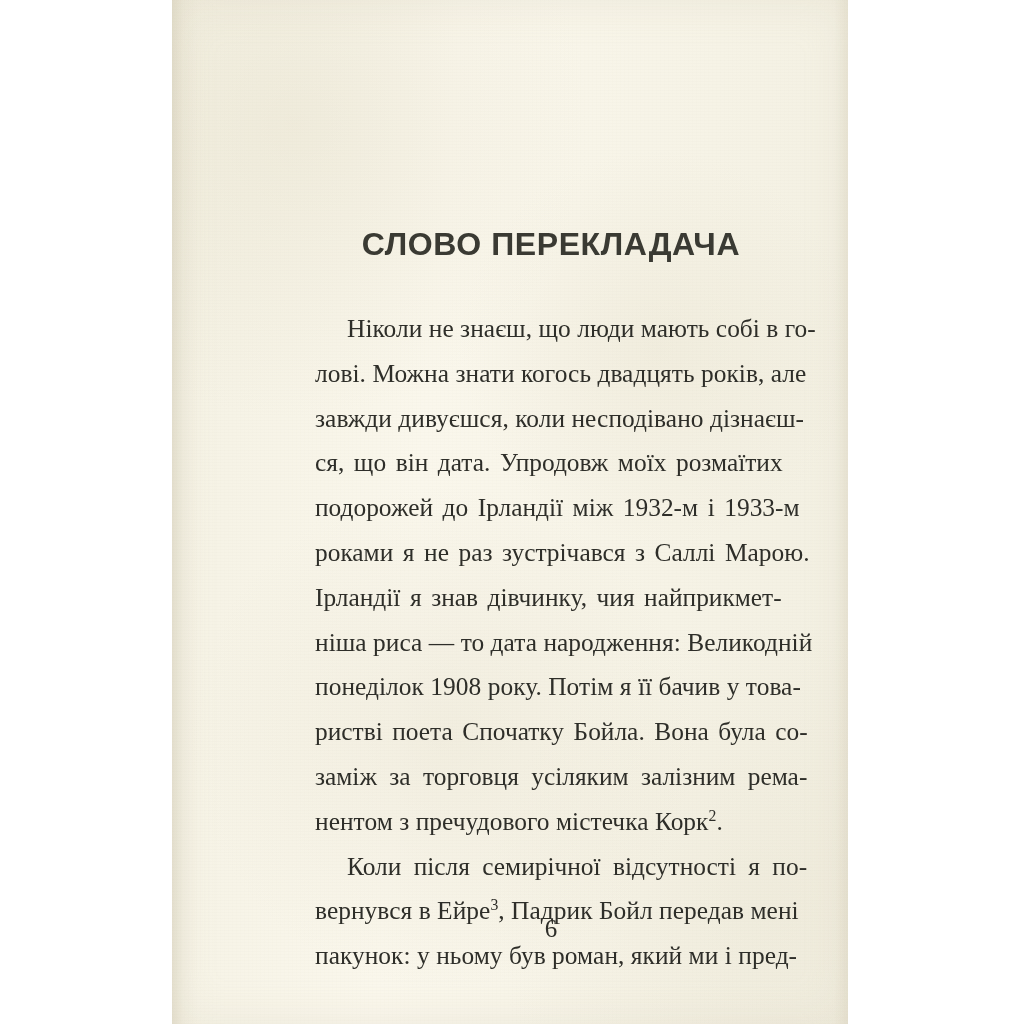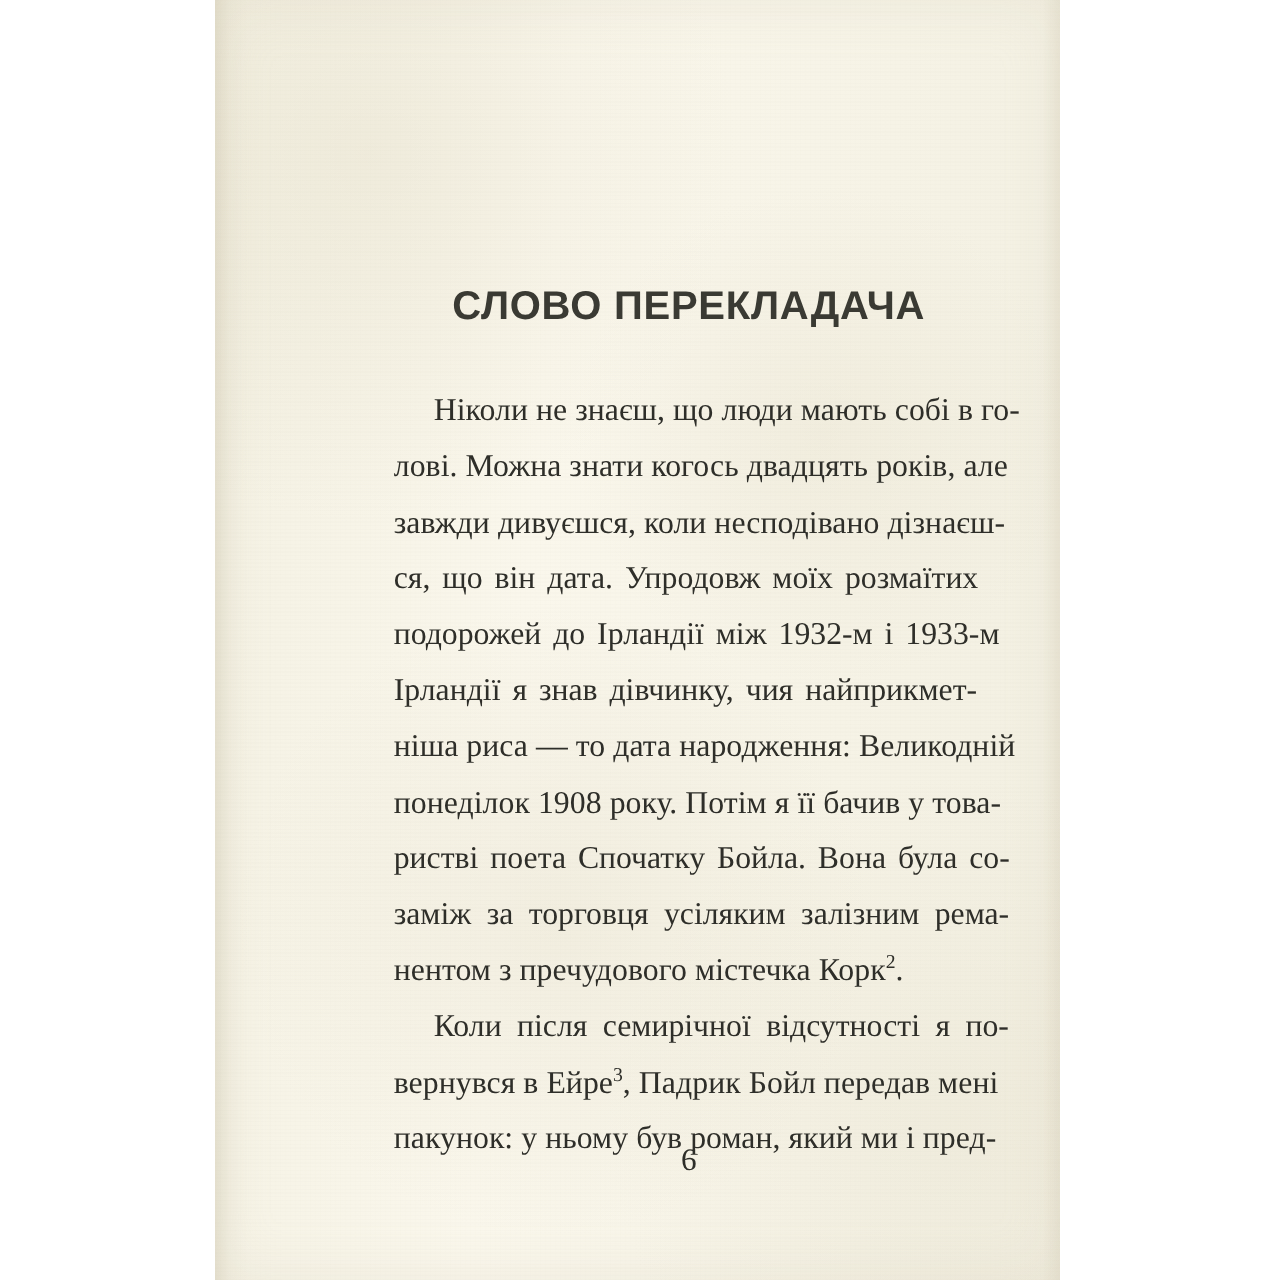--- a/index.html
+++ b/index.html
@@ -152,20 +152,21 @@
         <span class="text-line j-tight"><span class="line-indent"></span><span>Ніколи не знаєш, що люди мають собі в го-</span></span>
 
         <span class="text-line j-tight"><span>лові. Можна знати когось двадцять років, але</span></span>
 
         <span class="text-line j-tight"><span>завжди дивуєшся, коли несподівано дізнаєш-</span></span>
 
         <span class="text-line j-loose"><span>ся, що він дата. Упродовж моїх розмаїтих</span></span>
 
         <span class="text-line j-loose"><span>подорожей до Ірландії між 1932-м і 1933-м</span></span>
 
+        <span class="text-line j-loose"><span>роками я не раз зустрічався з Саллі Марою.</span></span>
 
         <span class="text-line j-loose"><span>Ірландії я знав дівчинку, чия найприкмет-</span></span>
 
         <span class="text-line j-tight"><span>ніша риса — то дата народження: Великодній</span></span>
 
         <span class="text-line j-tight"><span>понеділок 1908 року. Потім я її бачив у това-</span></span>
 
         <span class="text-line j-loose"><span>ристві поета Спочатку Бойла. Вона була со-</span></span>
 
 

